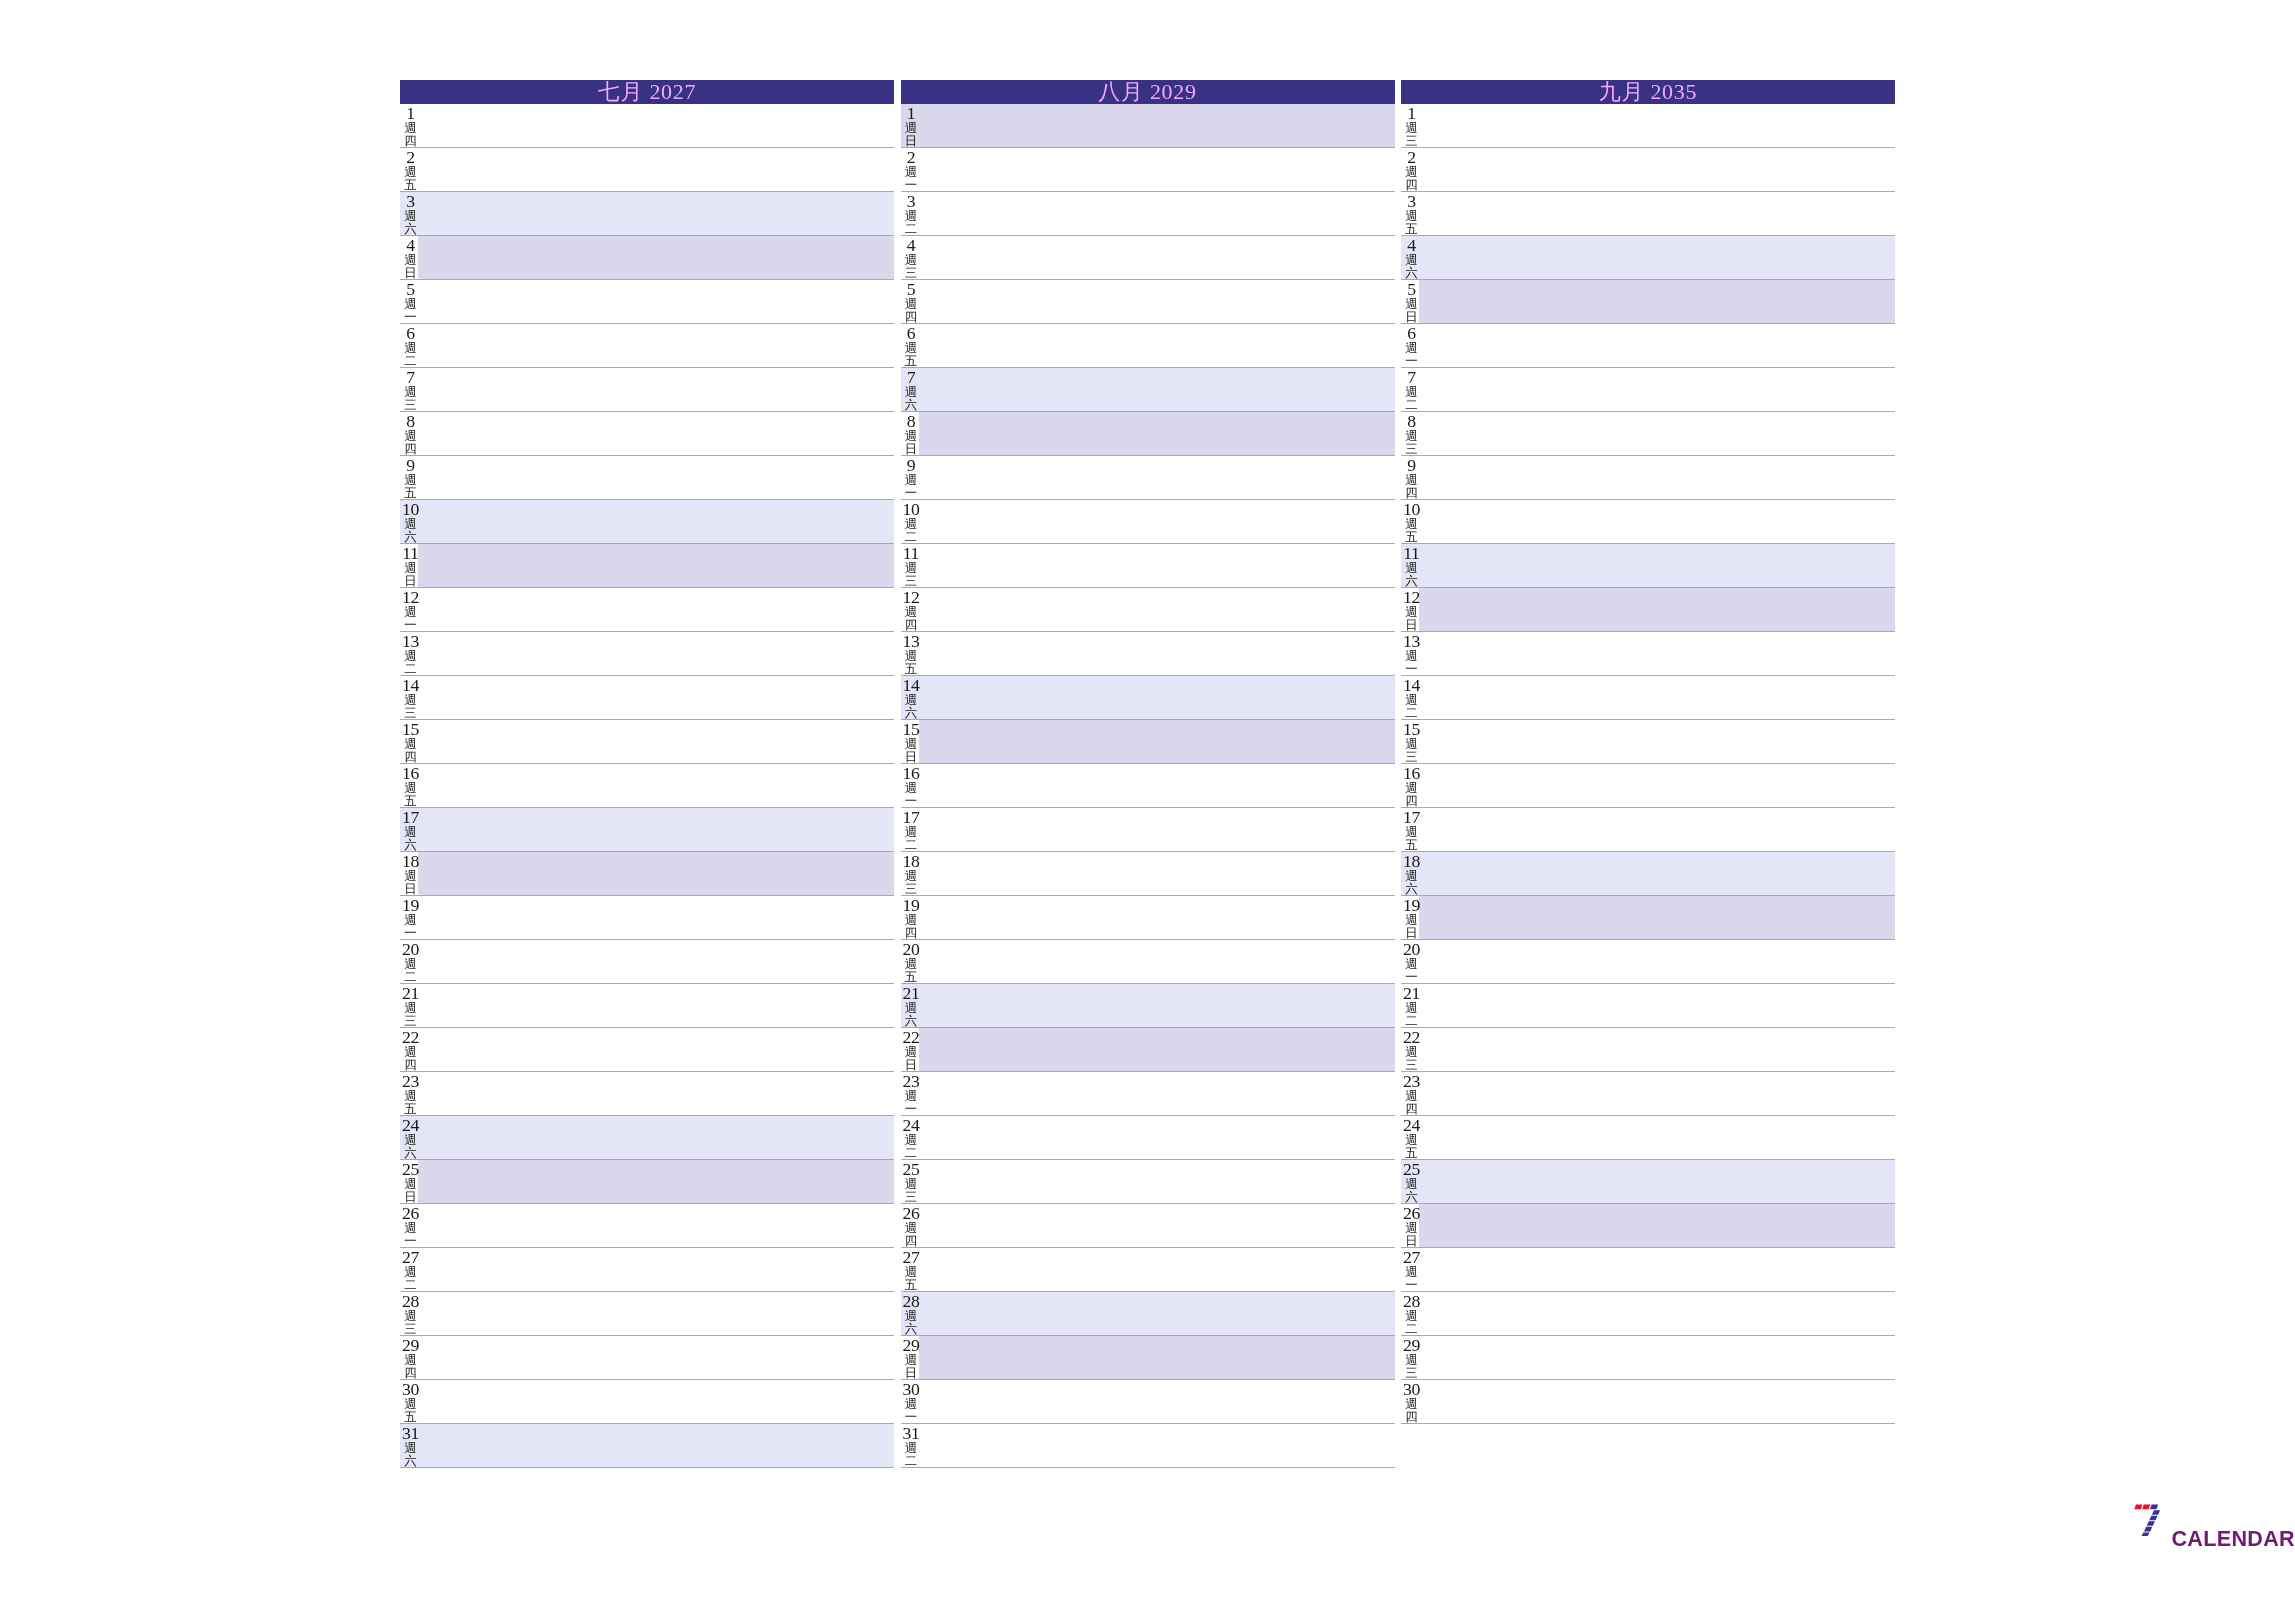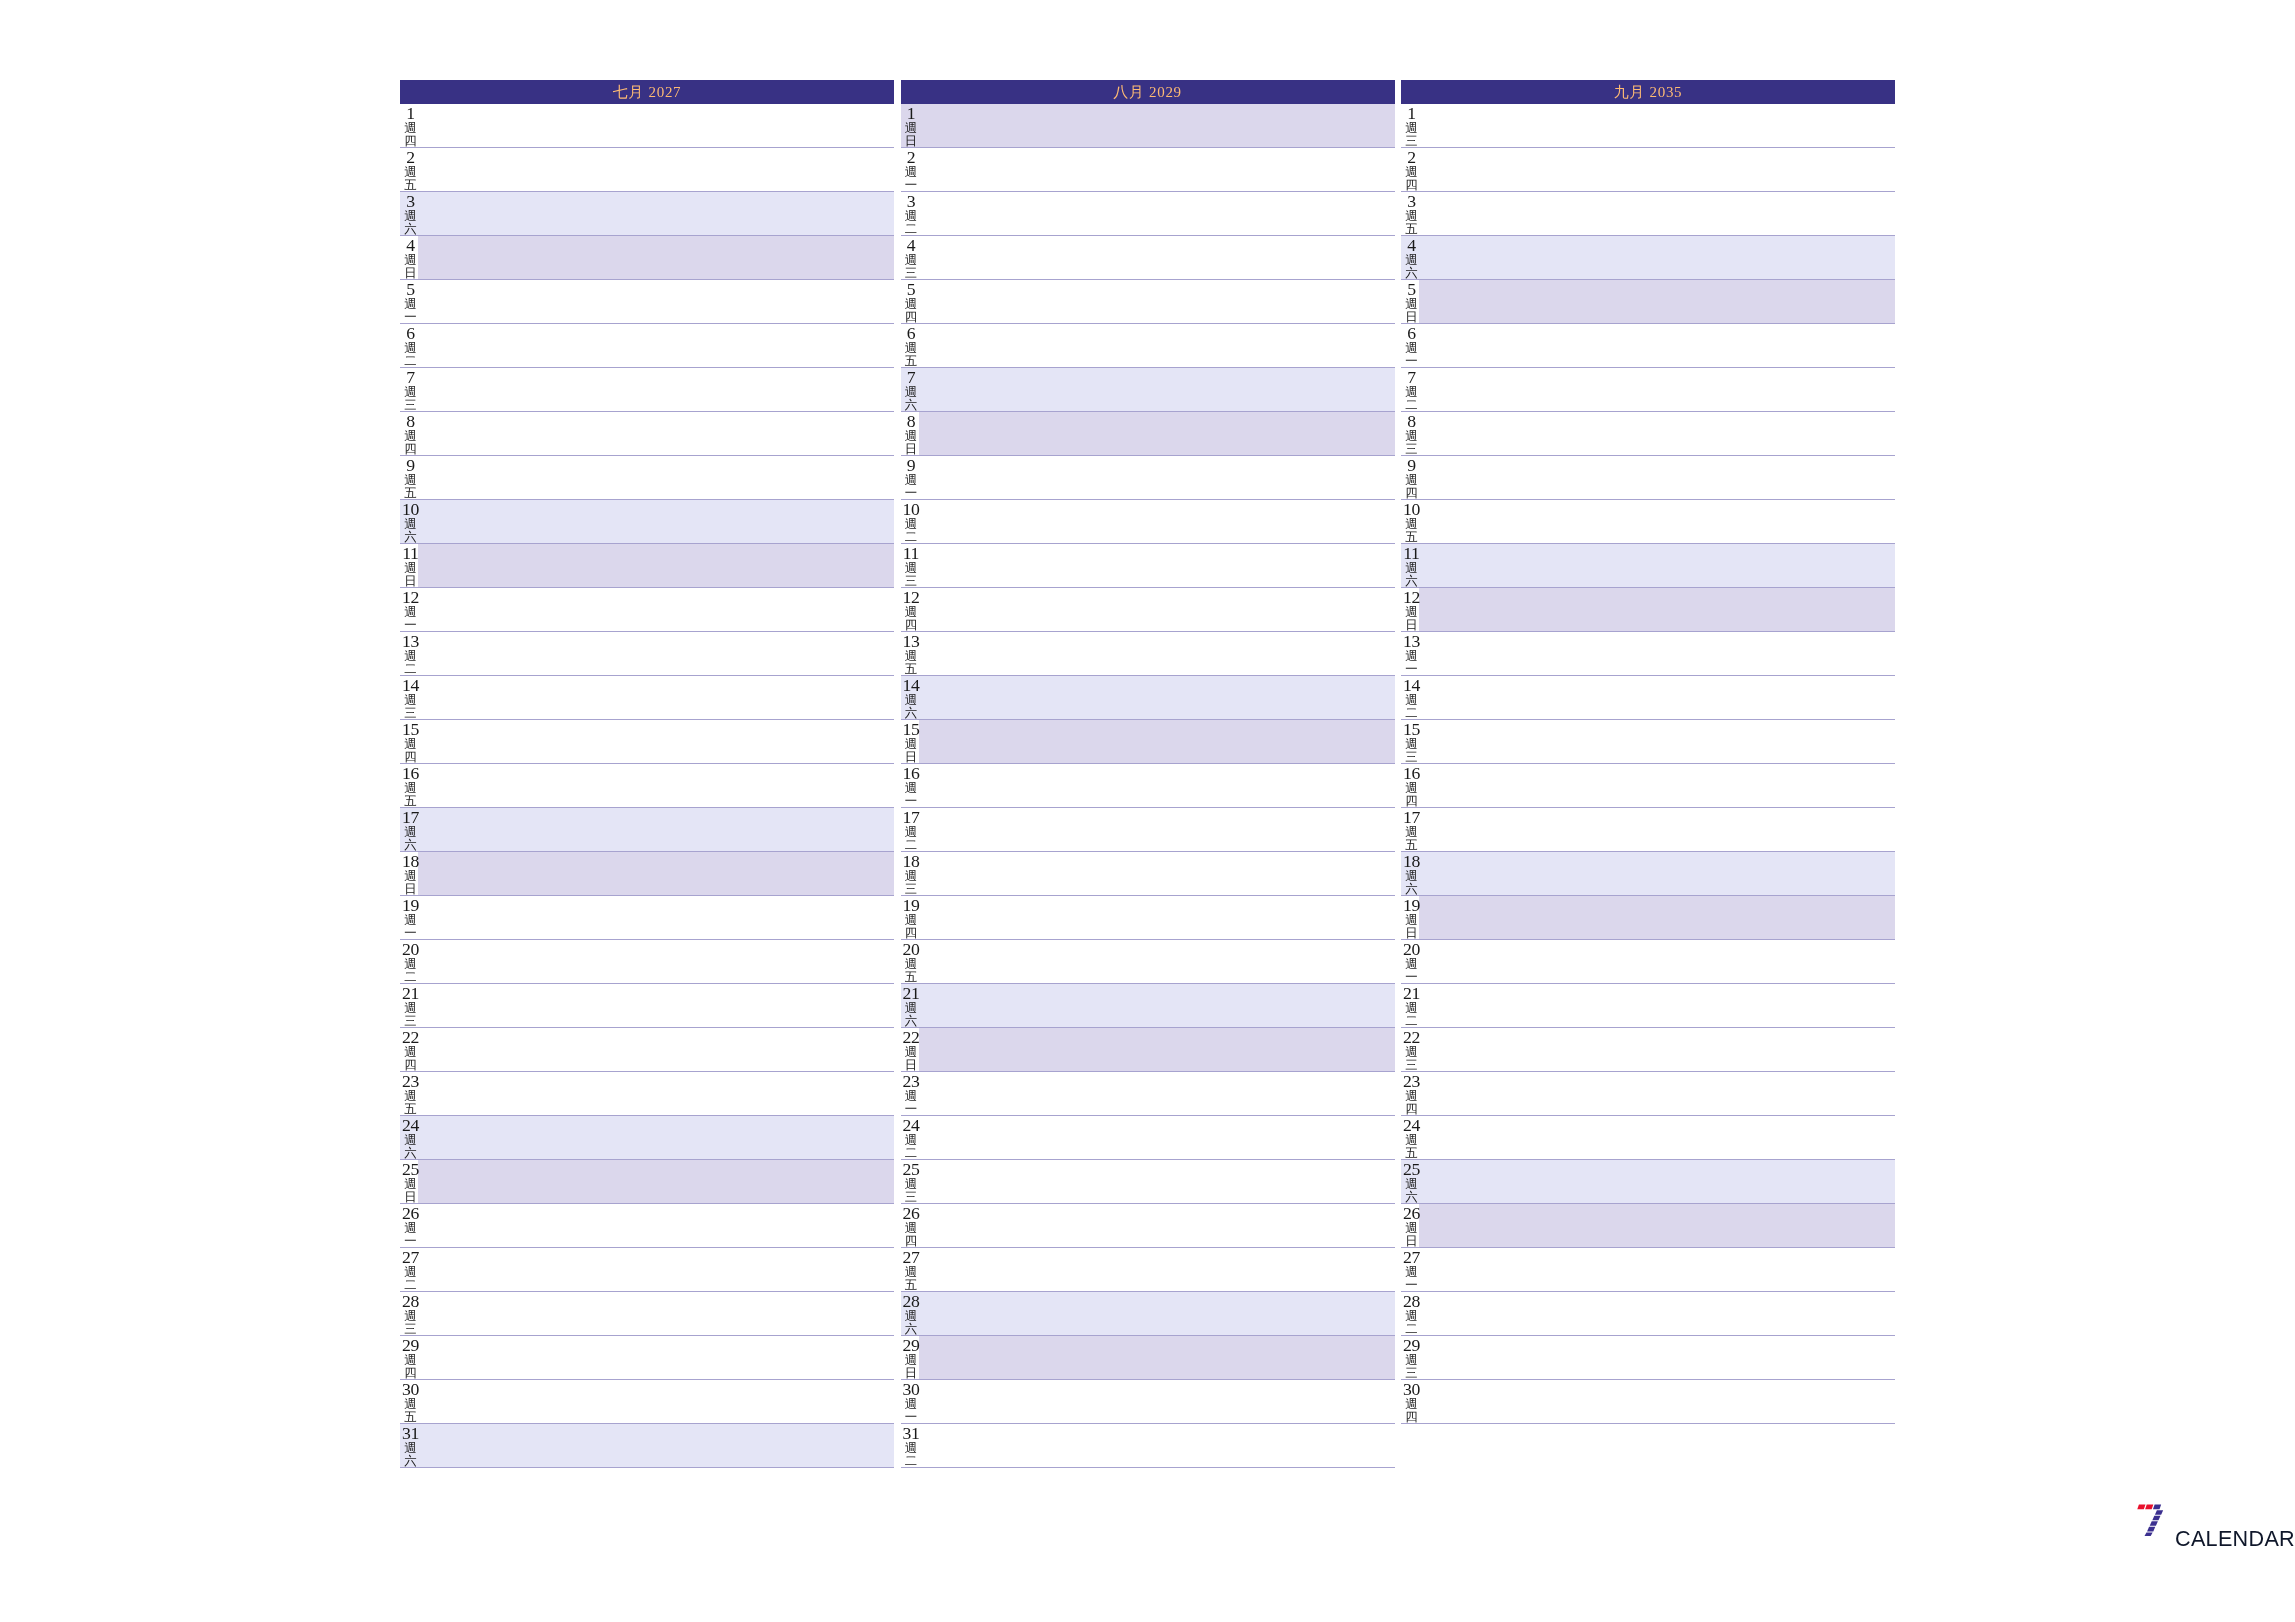--- a/index.html
+++ b/index.html
@@ -29,26 +29,26 @@
   .month-col {
     width: 494px;
     display: flex;
     flex-direction: column;
     position: relative;
   }
 
   .month-header {
     height: 24px;
     background: #383184;
-    color: #fdba74;
+    color: #f0abfc;
     display: flex;
     align-items: center;
     justify-content: center;
     font-family: "Liberation Serif", "DejaVu Serif", serif;
-    font-size: 15px;
+    font-size: 22px;
     letter-spacing: 0.7px;
     box-sizing: border-box;
   }
 
   .days {
     display: flex;
     flex-direction: column;
   }
 
   .day-row {
@@ -123,22 +123,22 @@
 
   .logo-mark {
     width: 34px;
     height: 34px;
     display: block;
   }
 
   .logo-text {
     font-family: "Liberation Sans", "DejaVu Sans", sans-serif;
     font-size: 21.6px;
-    font-weight: normal;
-    color: #0f172a;
+    font-weight: bold;
+    color: #701a75;
     letter-spacing: 0.3px;
     margin-top: 40px;
   }
 </style>
 </head>
 <body>
 
 <div id="planner">
     <div class="month-col">
       <div class="month-header">七月 2027</div>

